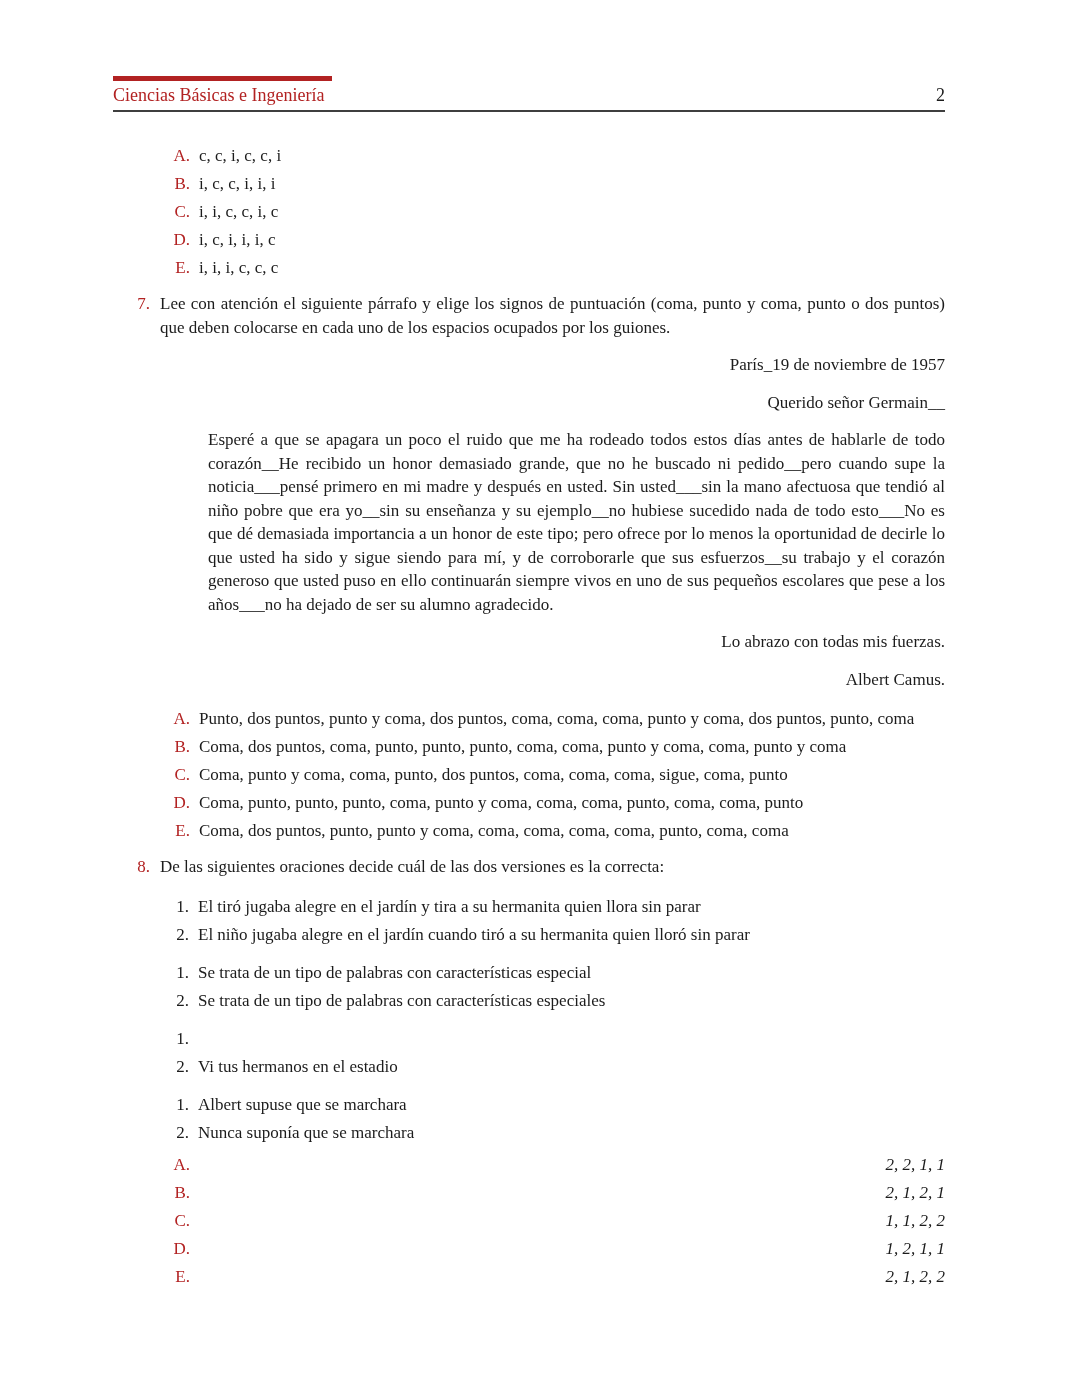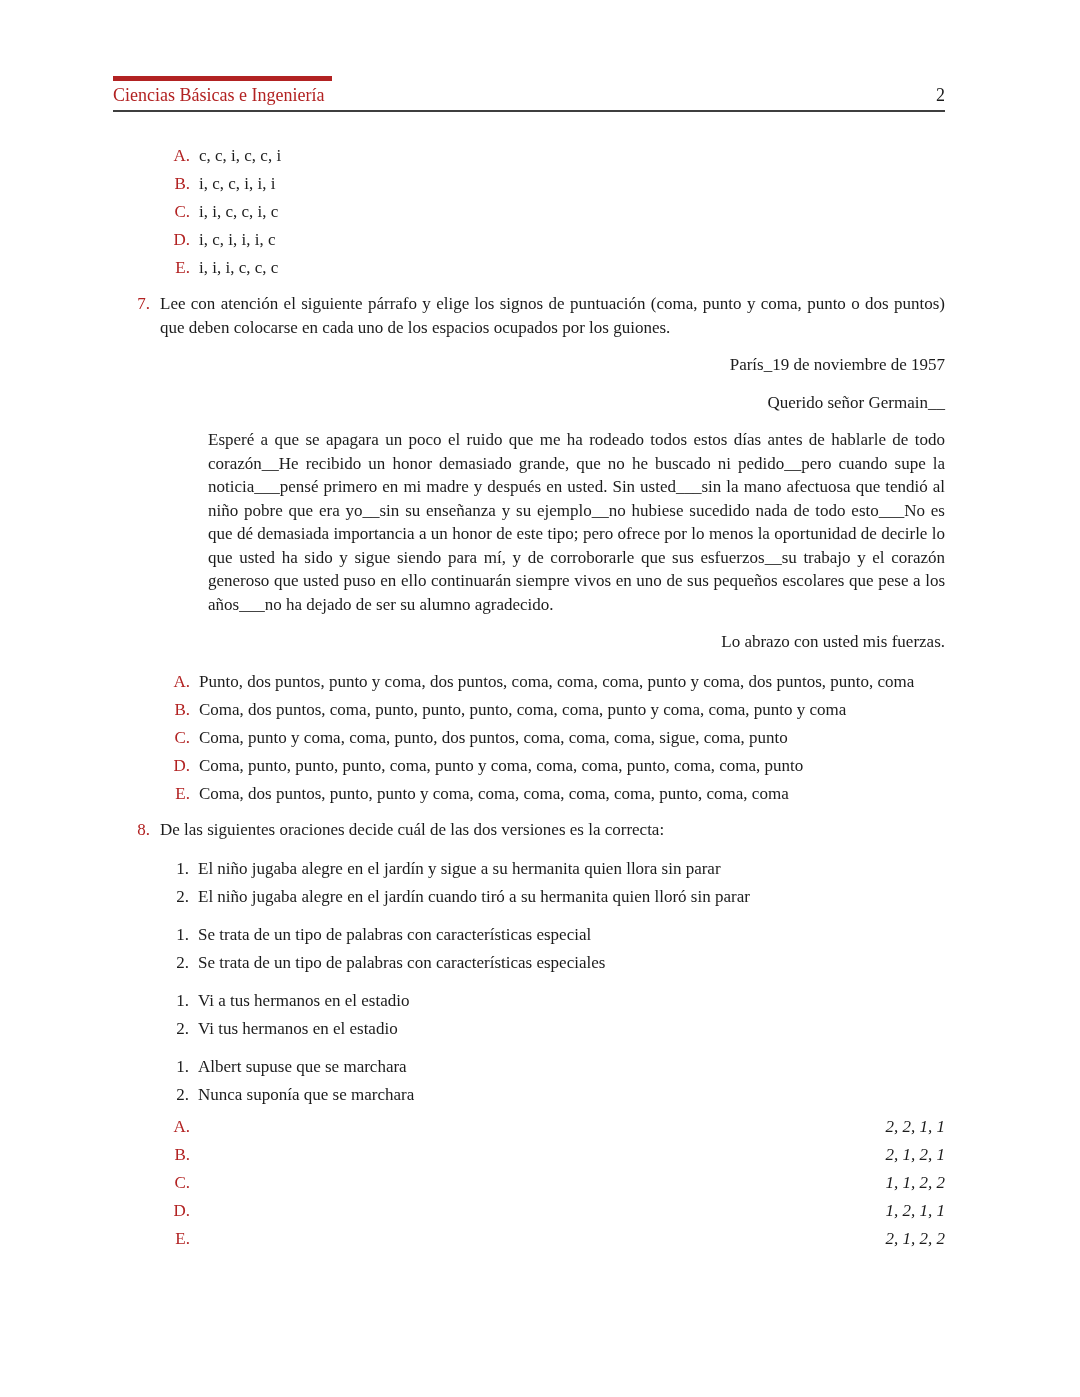--- a/index.html
+++ b/index.html
@@ -98,21 +98,22 @@
     <div>
       <div class="q-row">
         <span class="q-num">7.</span>
         <div class="q-text">Lee con atención el siguiente párrafo y elige los signos de puntuación (coma, punto y coma, punto o dos puntos) que deben colocarse en cada uno de los espacios ocupados por los guiones.</div>
       </div>
 
       <div class="letter">
         <p>París_19 de noviembre de 1957</p>
         <p>Querido señor Germain__</p>
         <p class="letter-body">Esperé a que se apagara un poco el ruido que me ha rodeado todos estos días antes de hablarle de todo corazón__He recibido un honor demasiado grande, que no he buscado ni pedido__pero cuando supe la noticia___pensé primero en mi madre y después en usted. Sin usted___sin la mano afectuosa que tendió al niño pobre que era yo__sin su enseñanza y su ejemplo__no hubiese sucedido nada de todo esto___No es que dé demasiada importancia a un honor de este tipo; pero ofrece por lo menos la oportunidad de decirle lo que usted ha sido y sigue siendo para mí, y de corroborarle que sus esfuerzos__su trabajo y el corazón generoso que usted puso en ello continuarán siempre vivos en uno de sus pequeños escolares que pese a los años___no ha dejado de ser su alumno agradecido.</p>
-        <p>Lo abrazo con usted mis fuerzas.</p>
+        <p>Lo abrazo con todas mis fuerzas.</p>
+        <p>Albert Camus.</p>
       </div>
 
       <div class="optlist q7-opts justify-opts">
         <div class="opt">
           <span class="opt-letter">A.</span>
           <span class="opt-text">Punto, dos puntos, punto y coma, dos puntos, coma, coma, coma, punto y coma, dos puntos, punto, coma</span>
         </div>
         <div class="opt">
           <span class="opt-letter">B.</span>
           <span class="opt-text">Coma, dos puntos, coma, punto, punto, punto, coma, coma, punto y coma, coma, punto y coma</span>
@@ -134,21 +135,21 @@
 
     <div>
       <div class="q-row">
         <span class="q-num">8.</span>
         <div class="q-text">De las siguientes oraciones decide cuál de las dos versiones es la correcta:</div>
       </div>
 
       <div class="pair-group">
         <div class="pair-item">
           <span class="pair-num">1.</span>
-          <span class="pair-text">El niño jugaba alegre en el jardín y sigue a su hermanita quien llora sin parar</span>
+          <span class="pair-text">El tiró jugaba alegre en el jardín y tira a su hermanita quien llora sin parar</span>
         </div>
         <div class="pair-item">
           <span class="pair-num">2.</span>
           <span class="pair-text">El niño jugaba alegre en el jardín cuando tiró a su hermanita quien lloró sin parar</span>
         </div>
       </div>
 
       <div class="pair-group">
         <div class="pair-item">
           <span class="pair-num">1.</span>
@@ -156,21 +157,20 @@
         </div>
         <div class="pair-item">
           <span class="pair-num">2.</span>
           <span class="pair-text">Se trata de un tipo de palabras con características especiales</span>
         </div>
       </div>
 
       <div class="pair-group">
         <div class="pair-item">
           <span class="pair-num">1.</span>
-          <span class="pair-text">Vi a tus hermanos en el estadio</span>
         </div>
         <div class="pair-item">
           <span class="pair-num">2.</span>
           <span class="pair-text">Vi tus hermanos en el estadio</span>
         </div>
       </div>
 
       <div class="pair-group">
         <div class="pair-item">
           <span class="pair-num">1.</span>

